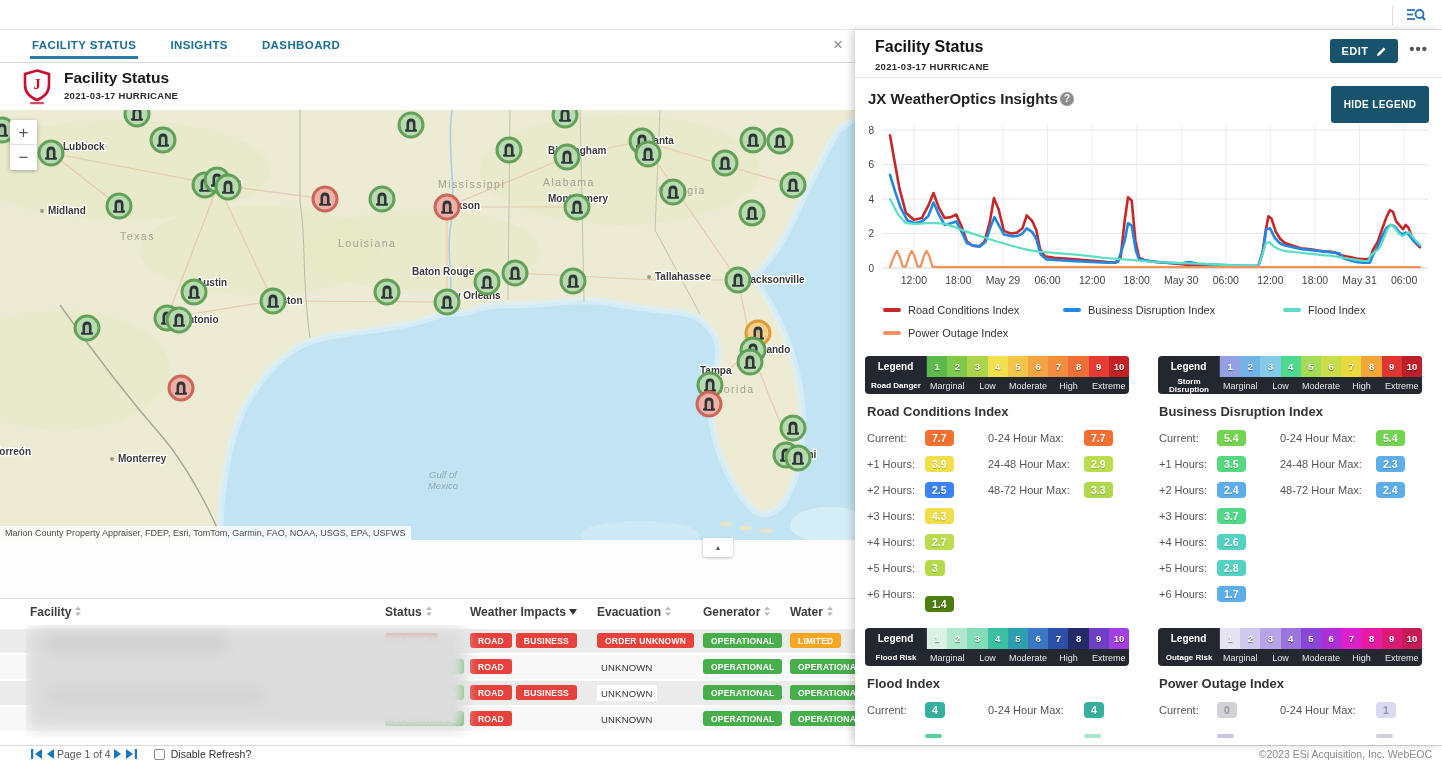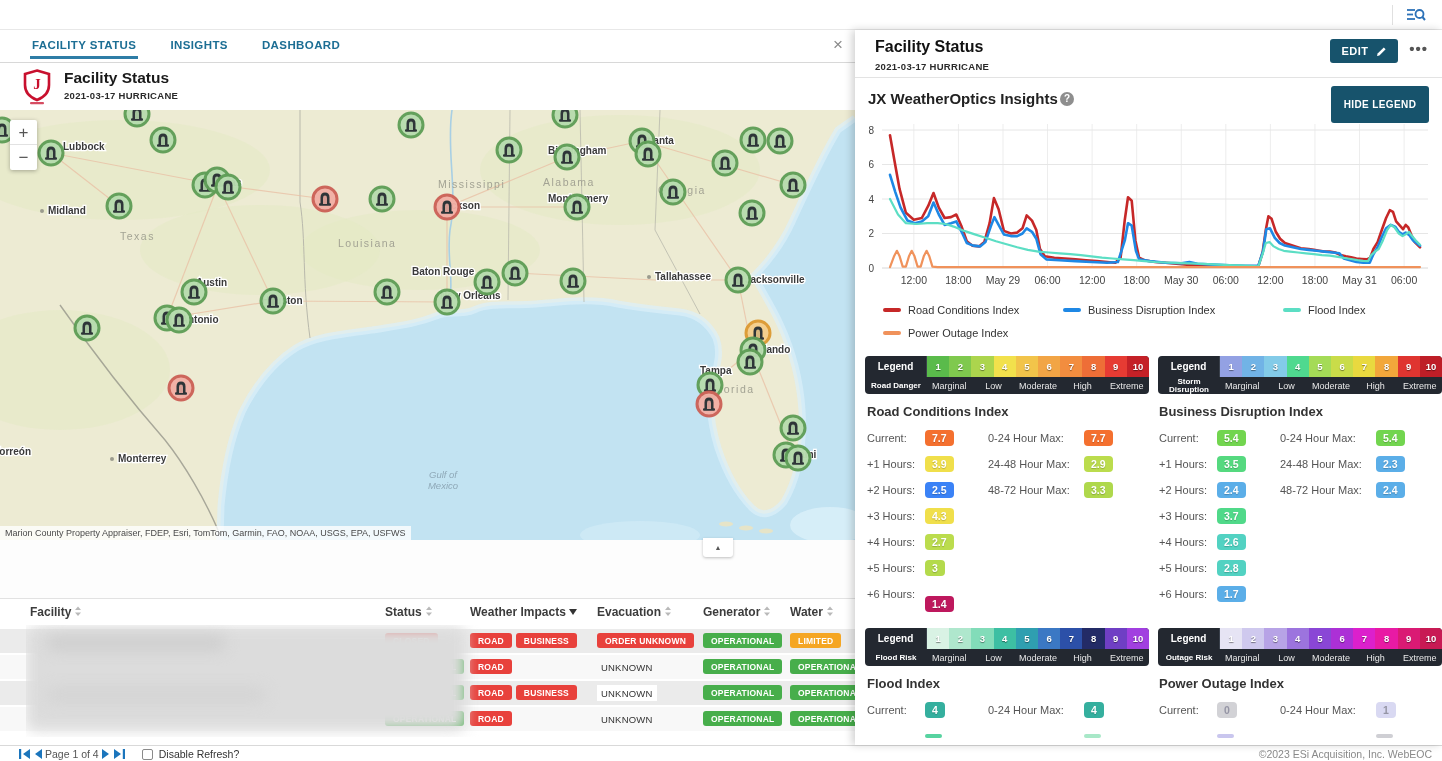--- a/index.html
+++ b/index.html
@@ -48,21 +48,21 @@
   .tr.even { background:#F8F8F8; }
   .cell { position:absolute; top:4px; display:flex; gap:4px; }
   .tbadge { display:inline-block; font-size:8.5px; font-weight:bold; color:#fff; padding:3px 8px 2px; border-radius:3px; letter-spacing:.2px; white-space:nowrap; }
   .plain { font-size:9.5px; color:#333; padding:3px 4px 2px; letter-spacing:.2px; }
   .plain.hl { background:#fff; }
   .blur-zone { position:absolute; left:26px; top:26px; width:456px; height:112px; overflow:hidden; }
   .blur-zone .blob { position:absolute; background:#DCDCDC; border-radius:10px; filter:blur(7px); }
 
   
   .footer { position:absolute; left:0; top:745px; width:1442px; height:16px; background:#fff; border-top:1px solid #D9D9D9; }
-  .pag { position:absolute; left:18px; top:0px; height:16px; display:flex; align-items:center; gap:2px; }
+  .pag { position:absolute; left:30px; top:0px; height:16px; display:flex; align-items:center; gap:2px; }
   .pag .pbtn { cursor:pointer; display:flex; align-items:center; }
   .pag-label { font-size:10.5px; color:#555; }
   .chk { width:11px; height:11px; border:1.5px solid #8A8A8A; border-radius:2px; display:inline-block; cursor:pointer; }
   .chk-label { font-size:10.5px; color:#333; margin-left:6px; }
   .copyright { position:absolute; right:10px; top:2px; font-size:10.5px; color:#8A8A8A; }
 
   
   .panel { position:absolute; left:855px; top:30px; width:587px; height:715px; background:#fff; box-shadow:-3px 0 8px rgba(0,0,0,.18); overflow:hidden; }
   .p-title { position:absolute; left:20px; top:8px; font-size:16px; font-weight:bold; color:#111; }
   .p-sub { position:absolute; left:20px; top:31px; font-size:9.5px; font-weight:bold; color:#2A2A2A; letter-spacing:.3px; }
@@ -72,21 +72,21 @@
   .more-btn { position:absolute; right:14px; top:10px; font-size:15px; font-weight:bold; color:#555; letter-spacing:1px; cursor:pointer; }
   .ins-title { position:absolute; left:13px; top:60px; font-size:15px; font-weight:bold; color:#222; }
   .help-ic { position:absolute; left:205px; top:62px; width:14px; height:14px; border-radius:50%; background:#8E8E8E; color:#fff; font-size:10px; font-weight:bold; text-align:center; line-height:14px; cursor:pointer; }
   .hide-legend-btn { right:13px; top:56px; width:98px; height:37px; font-size:10px; letter-spacing:.4px; }
 
   .chartbox { position:absolute; left:5px; top:86px; width:578px; height:188px; }
   .clegend { position:absolute; display:flex; align-items:center; gap:7px; cursor:default; }
   .cl-dash { width:18px; height:4px; border-radius:2px; }
   .cl-txt { font-size:11px; color:#333; }
 
-  .scale { position:absolute; width:284px; height:38px; background:#232830; border-radius:4px; overflow:hidden; }
+  .scale { position:absolute; width:264px; height:38px; background:#232830; border-radius:4px; overflow:hidden; }
   .sc-top { display:flex; height:21px; }
   .sc-legend { width:62px; line-height:21px; color:#fff; font-weight:bold; font-size:10px; text-align:center; border-right:1px solid #3A414C; }
   .sc-cell { flex:1; line-height:21px; text-align:center; color:#fff; font-size:9.5px; font-weight:bold; text-shadow:0 1px 1px rgba(0,0,0,.45); }
   .sc-bot { display:flex; height:17px; align-items:center; }
   .sc-name { width:62px; color:#fff; font-size:8px; font-weight:bold; text-align:center; line-height:8px; }
   .sc-sev { flex:1; color:#E8E8E8; font-size:9px; text-align:center; }
 
   .section { position:absolute; width:282px; }
   .sec-title { font-size:13px; font-weight:bold; color:#333; margin-bottom:6px; }
   .sec-body { position:relative; }
@@ -806,21 +806,21 @@
               <div class="idx-row">
                 <span class="lblA">+4 Hours:</span>
                 <span class="vbadge" style="background:#BBDC4D;">2.7</span>
               </div>
               <div class="idx-row">
                 <span class="lblA">+5 Hours:</span>
                 <span class="vbadge" style="background:#B4DA4C;">3</span>
               </div>
               <div class="idx-row">
                 <span class="lblA">+6 Hours:</span>
-                <span class="vbadge" style="background:#be185d;margin-top:20px;">1.4</span>
+                <span class="vbadge" style="background:#4d7c0f;margin-top:20px;">1.4</span>
               </div>
             </div>
             <div class="colB">
               <div class="idx-row">
                 <span class="lblB">0-24 Hour Max:</span>
                 <span class="vbadge" style="background:#F4702F;">7.7</span>
               </div>
               <div class="idx-row">
                 <span class="lblB">24-48 Hour Max:</span>
                 <span class="vbadge" style="background:#BBDC4D;">2.9</span>

